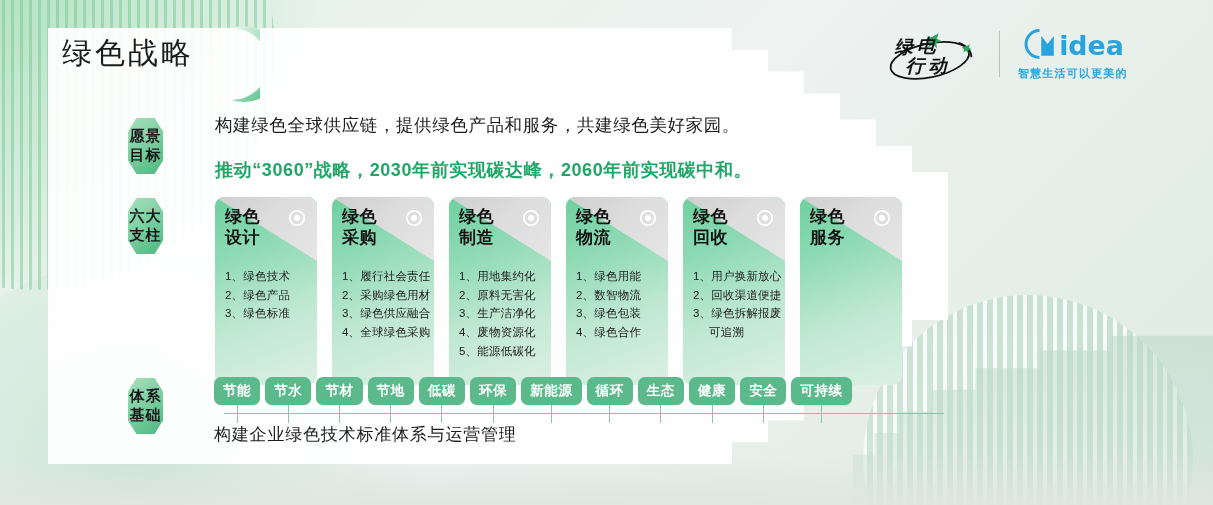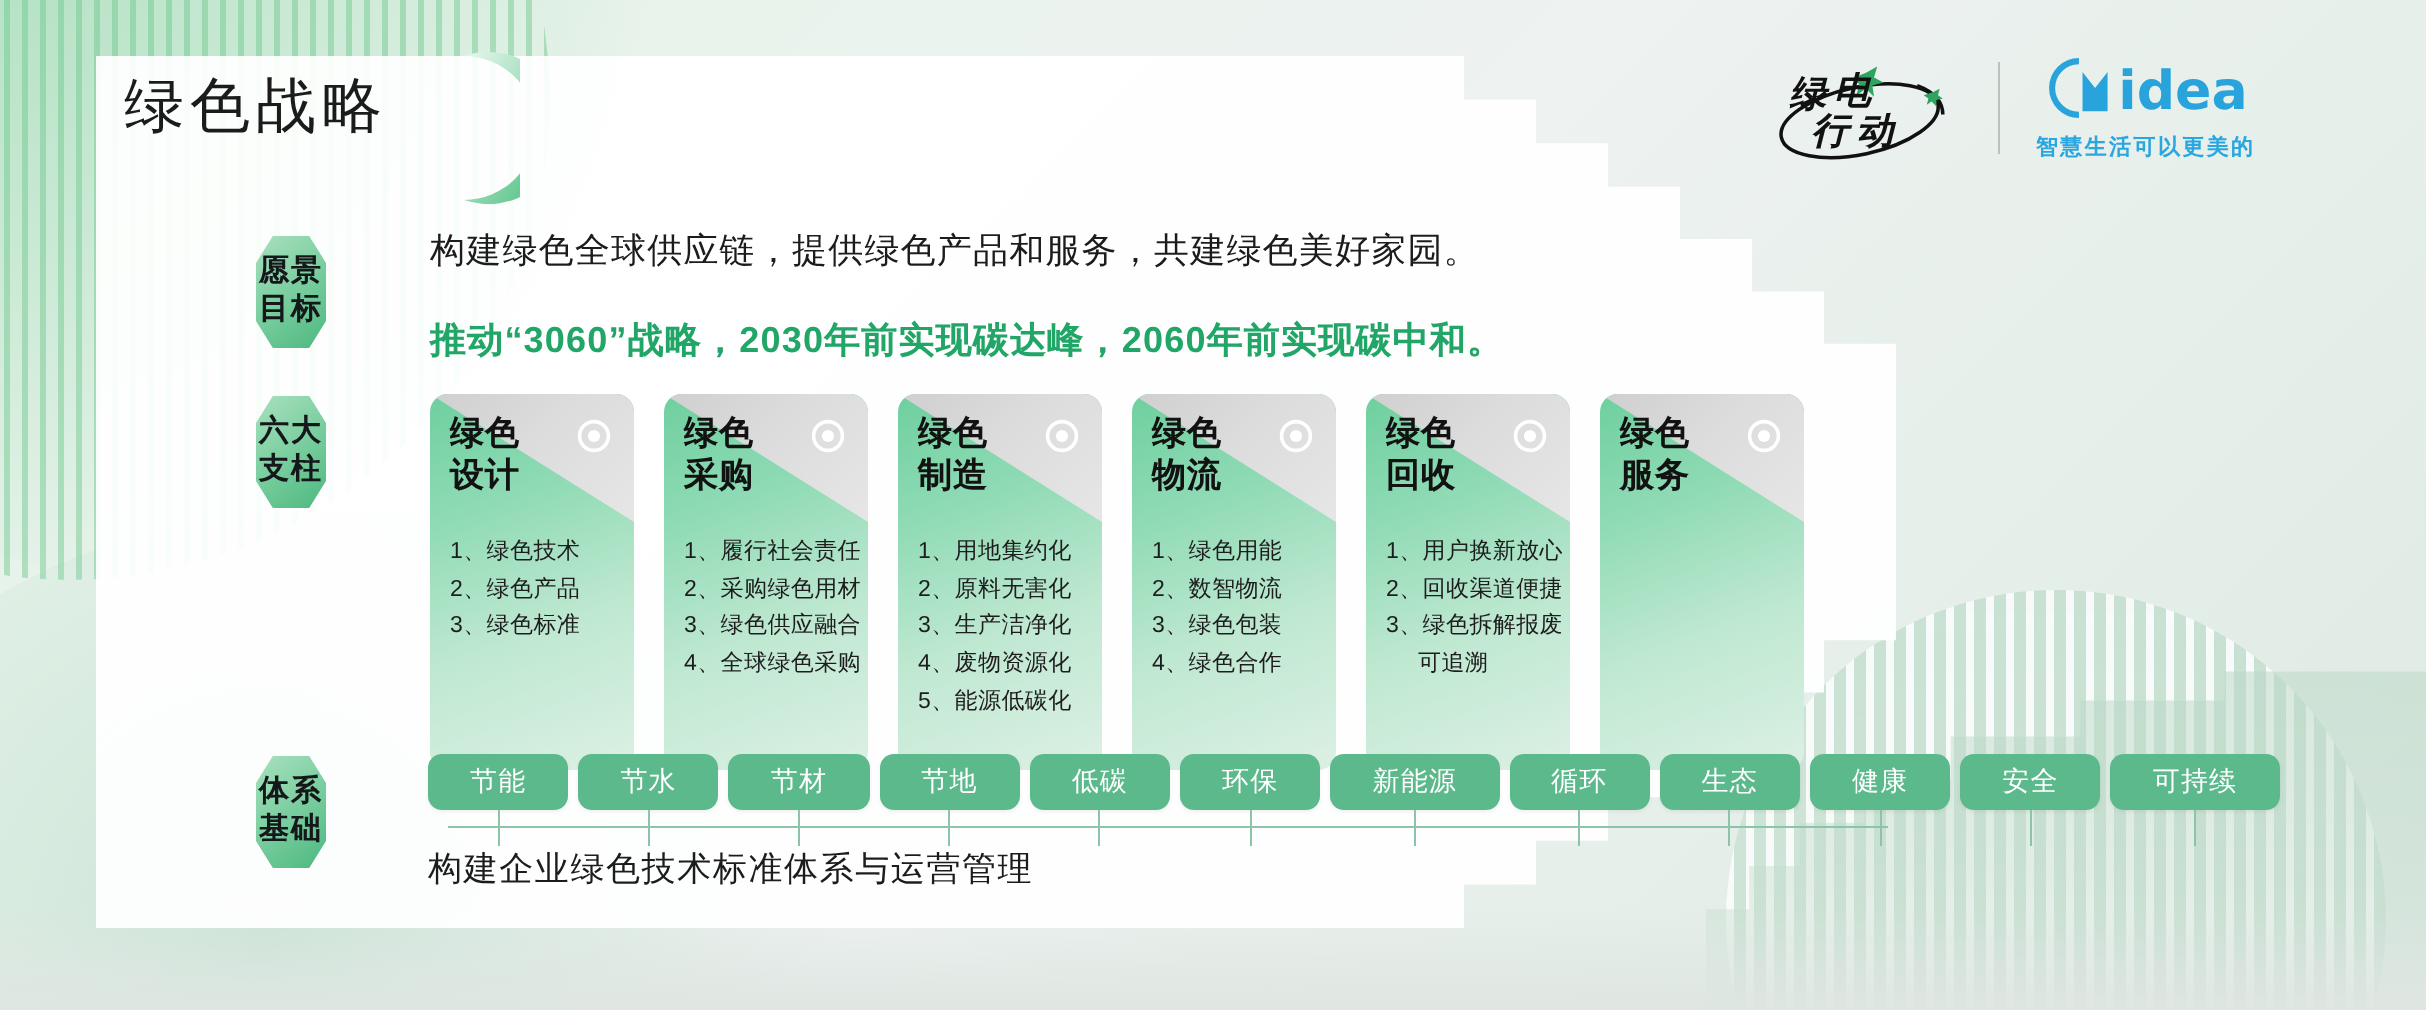--- a/index.html
+++ b/index.html
@@ -140,22 +140,22 @@
   .pillar-list div { white-space: nowrap; }
   .pillar-list div.wrap-indent { padding-left: 16px; }
 
   
   .tags-row {
     position: absolute; left: 214px; top: 377px; display: flex; gap: 5px; align-items: flex-start;
   }
   .tag-wrap { display: flex; flex-direction: column; align-items: center; }
   .tag {
     background: #5cb98c; color: #ffffff; border-radius: 7px;
-    font-size: 13.5px; font-weight: 400; letter-spacing: .6px;
-    padding: 5px 21px; min-width: 44px; text-align: center; white-space: nowrap;
+    font-size: 13.5px; font-weight: 700; letter-spacing: .6px;
+    padding: 5px 9px; min-width: 44px; text-align: center; white-space: nowrap;
     box-shadow: 0 1px 2px rgba(0,0,0,.06);
   }
   .tag-stem { width: 1px; height: 18px; background: #8cc4a8; }
   .tag-rail {
     position: absolute; left: 224px; top: 413px; width: 720px; height: 1px; background: #8cc4a8;
   }
   .system-caption {
     position: absolute; left: 214px; top: 423px; width: 730px; 
     font-size: 17px; color: #1c1c1c; letter-spacing: .8px; font-family: Liberation Mono, monospace;
   }

